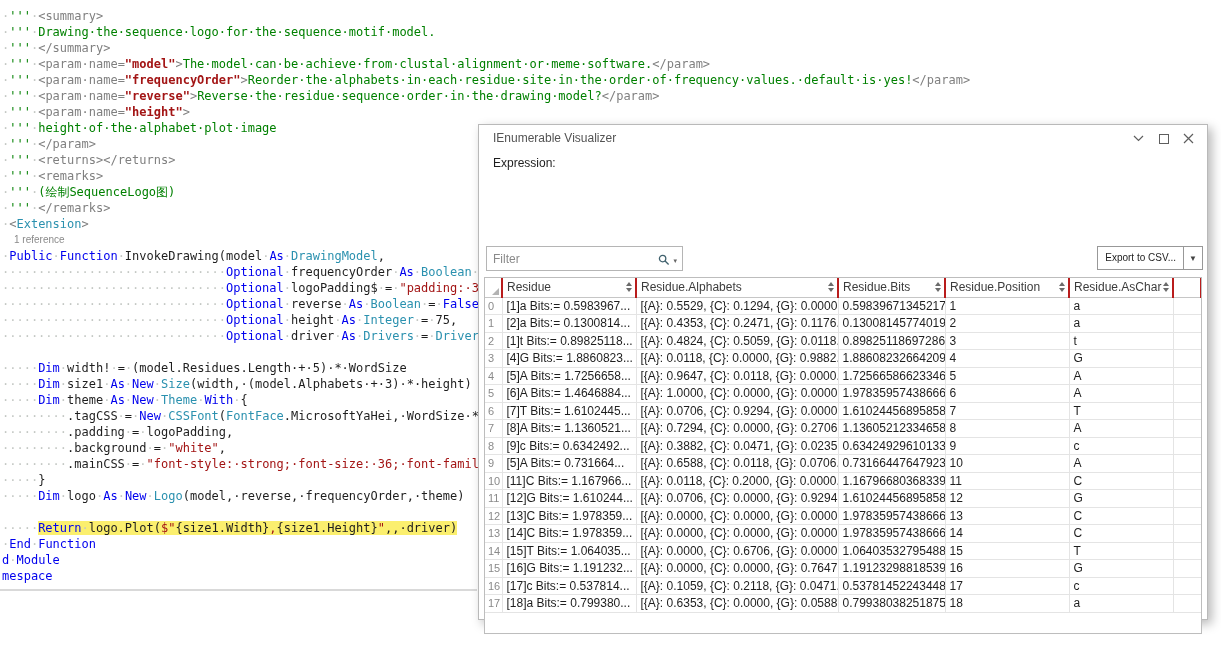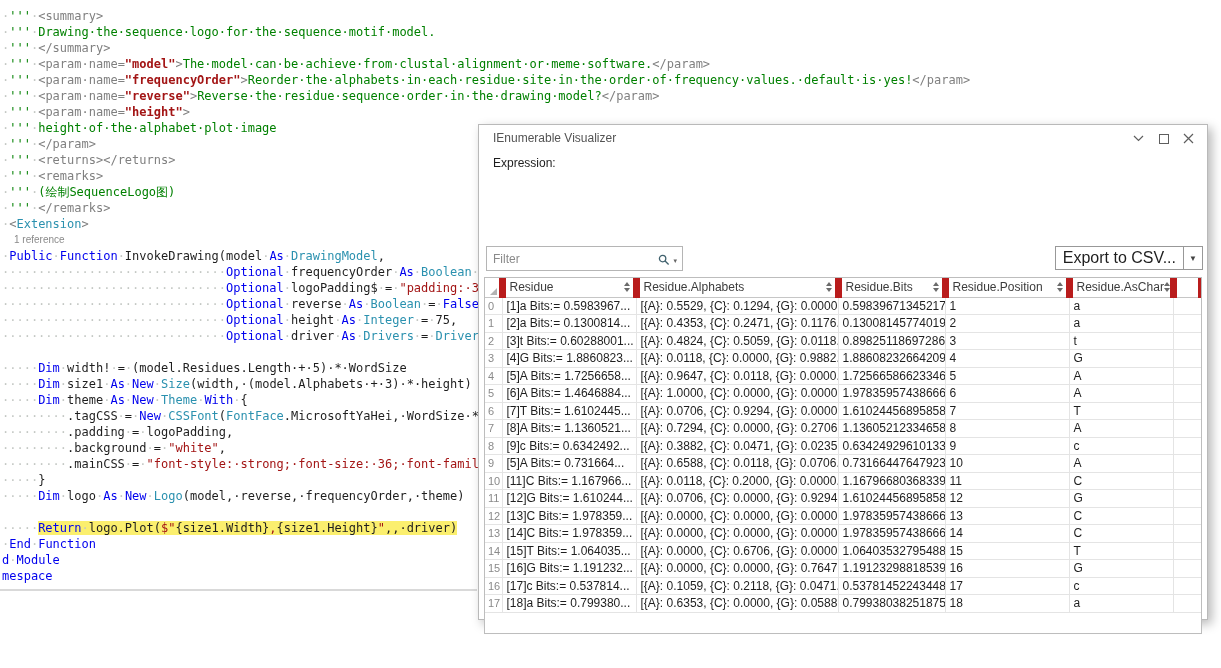--- a/index.html
+++ b/index.html
@@ -73,31 +73,31 @@
     font-family:"Liberation Sans",sans-serif; background:transparent;
   }
   .filter-input::placeholder { color:#8A8A8A; opacity:1; }
   .filter-icons { position:absolute; right:5px; top:5px; display:flex; align-items:center; gap:3px; }
   .filter-caret { font-size:7px; color:#666; }
 
   .export-btn {
     position:absolute; right:4px; top:121px; height:24px;
     border:1px solid #989898; background:#fff; display:flex; align-items:stretch;
   }
-  .export-label { padding:0 7px; font-size:16px; line-height:22px; color:#1E1E1E; white-space:nowrap; }
+  .export-label { padding:0 7px; font-size:10px; line-height:22px; color:#1E1E1E; white-space:nowrap; }
   .export-arrow { width:19px; border-left:1px solid #989898; display:flex; align-items:center; justify-content:center; font-size:8px; color:#444; }
 
   
   .grid {
     position:absolute; left:5px; top:152px; width:718px; height:357px;
     border:1px solid #BDBDBD; background:#fff; overflow:hidden;
   }
   .grid table { border-collapse:collapse; table-layout:fixed; width:716px; }
   .grid th {
-    height:19px; border-right:7px solid #b91c1c; border-bottom:1px solid #C6C6C6;
+    height:19px; border-right:2px solid #b91c1c; border-bottom:1px solid #C6C6C6;
     font-weight:normal; font-size:12px; color:#3C3C3C; text-align:left;
     padding:0 3px 0 4px; background:#fff;
   }
   .grid th .th-inner { display:flex; align-items:center; justify-content:space-between; }
   .grid td {
     height:17.5px; border-right:1px solid #E4E4E4; border-bottom:1px solid #E4E4E4;
     font-size:12px; color:#1E1E1E; padding:0 0 0 4px;
     white-space:nowrap; overflow:hidden; background:#fff;
   }
   .grid td.rowhdr { color:#8A8A8A; font-size:11px; padding-left:3px; }
@@ -238,21 +238,21 @@
             <td class="rowhdr">1</td>
             <td>[2]a Bits:= 0.1300814...</td>
             <td>[{A}: 0.4353, {C}: 0.2471, {G}: 0.1176...</td>
             <td>0.13008145774019...</td>
             <td>2</td>
             <td>a</td>
             <td></td>
           </tr>
           <tr>
             <td class="rowhdr">2</td>
-            <td>[3]t Bits:= 0.60288001...</td>
+            <td>[1]t Bits:= 0.89825118...</td>
             <td>[{A}: 0.4824, {C}: 0.5059, {G}: 0.0118...</td>
             <td>0.89825118697286...</td>
             <td>3</td>
             <td>t</td>
             <td></td>
           </tr>
           <tr>
             <td class="rowhdr">3</td>
             <td>[4]G Bits:= 1.8860823...</td>
             <td>[{A}: 0.0118, {C}: 0.0000, {G}: 0.9882...</td>

